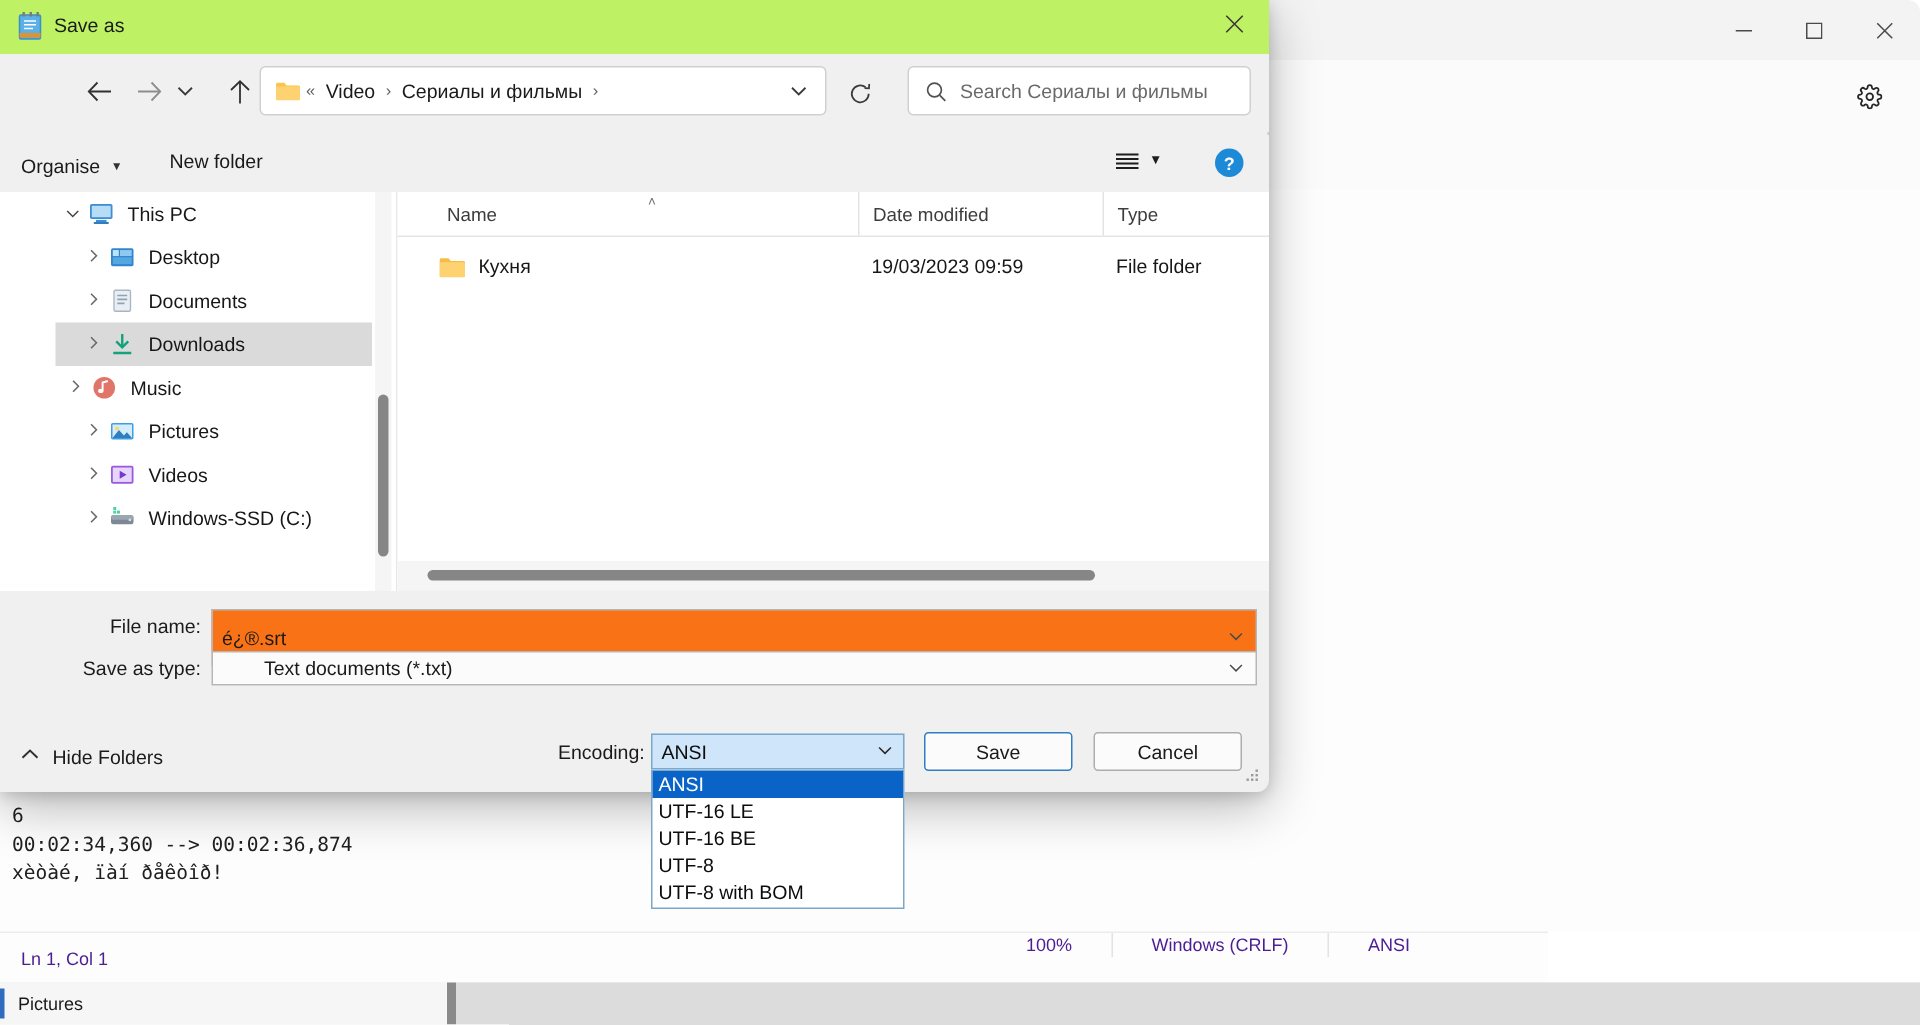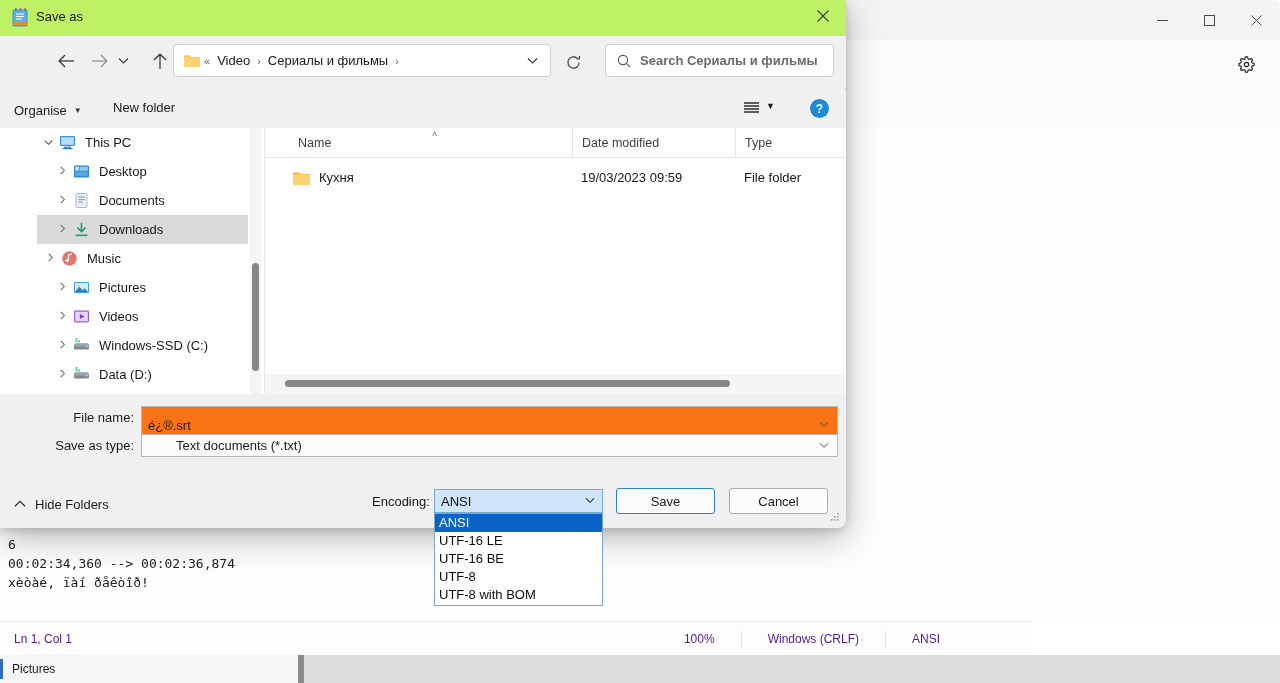--- a/index.html
+++ b/index.html
@@ -65,21 +65,21 @@
   }
   .np-statusbar {
     position: absolute; left: 0; top: 621px; width: 1032px; height: 34px;
     background: #fdfdfd;
     border-top: 1px solid #ececec;
     display: flex; align-items: center;
     font-size: 12px; color: #4c1d95;
   }
   .np-sb-left { margin-left: 14px; }
   .np-sb-right {
-    margin-left: auto; display: flex; align-items: center; height: 100%;
+    margin-left: auto; display: flex; height: 100%;
   }
   .np-sb-cell {
     padding: 0 26px; height: 16px; display: flex; align-items: center;
     border-left: 1px solid #e2e2e2;
   }
   .np-sb-cell:first-child { border-left: none; }
   .np-sb-cell.last { padding-right: 92px; }
 
   
   .taskbar {
@@ -162,21 +162,21 @@
     position: absolute; left: 520px; top: 52px; width: 24px; height: 18px;
     display: flex; align-items: center; justify-content: center; color: #3a3a3a;
   }
   .refresh {
     position: absolute; left: 561px; top: 50px; width: 24px; height: 24px;
     display: flex; align-items: center; justify-content: center; color: #3a3a3a;
   }
   .searchbox {
     position: absolute; left: 605px; top: 44px; width: 229px; height: 33px;
     background: #ffffff; border: 1px solid #d0d0d0; border-radius: 4px;
-    box-sizing: border-box; display: flex; align-items: center; font-weight: bold;
+    box-sizing: border-box; display: flex; align-items: center;
   }
   .sb-icon { margin-left: 11px; width: 14px; height: 14px; color: #505050; }
   .sb-ph { margin-left: 9px; font-size: 13px; color: #6a6a6a; }
 
   
   .cmdbar {
     position: absolute; left: 0; top: 90px; width: 846px; height: 38px;
     background: #f0f0f0;
   }
   .cmd-organise {
@@ -599,36 +599,20 @@
                 <rect x="1" y="6.5" width="15" height="3" rx="1.5" fill="#9aa6b2"></rect>
                 <g fill="#4fd2a0">
                   <rect x="2.5" y="3.4" width="2" height="2"></rect>
                   <rect x="5" y="3.4" width="2" height="2"></rect>
                   <rect x="2.5" y="1" width="2" height="2"></rect>
                 </g>
                 <circle cx="13.6" cy="9.6" r=".9" fill="#d8dde2"></circle>
               </svg></span>
             <span>Windows-SSD (C:)</span>
           </div>
-          <div class="tree-row" style="padding-left: 14px;">
-            <span class="tw-chev"><svg width="7" height="9" viewBox="0 0 8 11" fill="none" stroke="#6a6a6a" stroke-width="1.3">
-                <path d="M1.8 1 L6.2 5.5 L1.8 10"></path>
-              </svg></span>
-            <span class="tw-ico"><svg width="17" height="17" viewBox="0 0 17 17">
-                <rect x="1" y="6.5" width="15" height="6" rx="1.5" fill="#7c8894"></rect>
-                <rect x="1" y="6.5" width="15" height="3" rx="1.5" fill="#9aa6b2"></rect>
-                <g fill="#4fd2a0">
-                  <rect x="2.5" y="3.4" width="2" height="2"></rect>
-                  <rect x="5" y="3.4" width="2" height="2"></rect>
-                  <rect x="2.5" y="1" width="2" height="2"></rect>
-                </g>
-                <circle cx="13.6" cy="9.6" r=".9" fill="#d8dde2"></circle>
-              </svg></span>
-            <span>Data (D:)</span>
-          </div>
         </div>
       <div class="tree-scroll"></div>
       <div class="tree-thumb"></div>
       <div class="tree-divider"></div>
 
       <div class="list">
         <div class="list-head">
           <div class="lh-cell lh-name">Name</div>
           <div class="sort-arrow">˄</div>
           <div class="lh-cell lh-date">Date modified</div>

